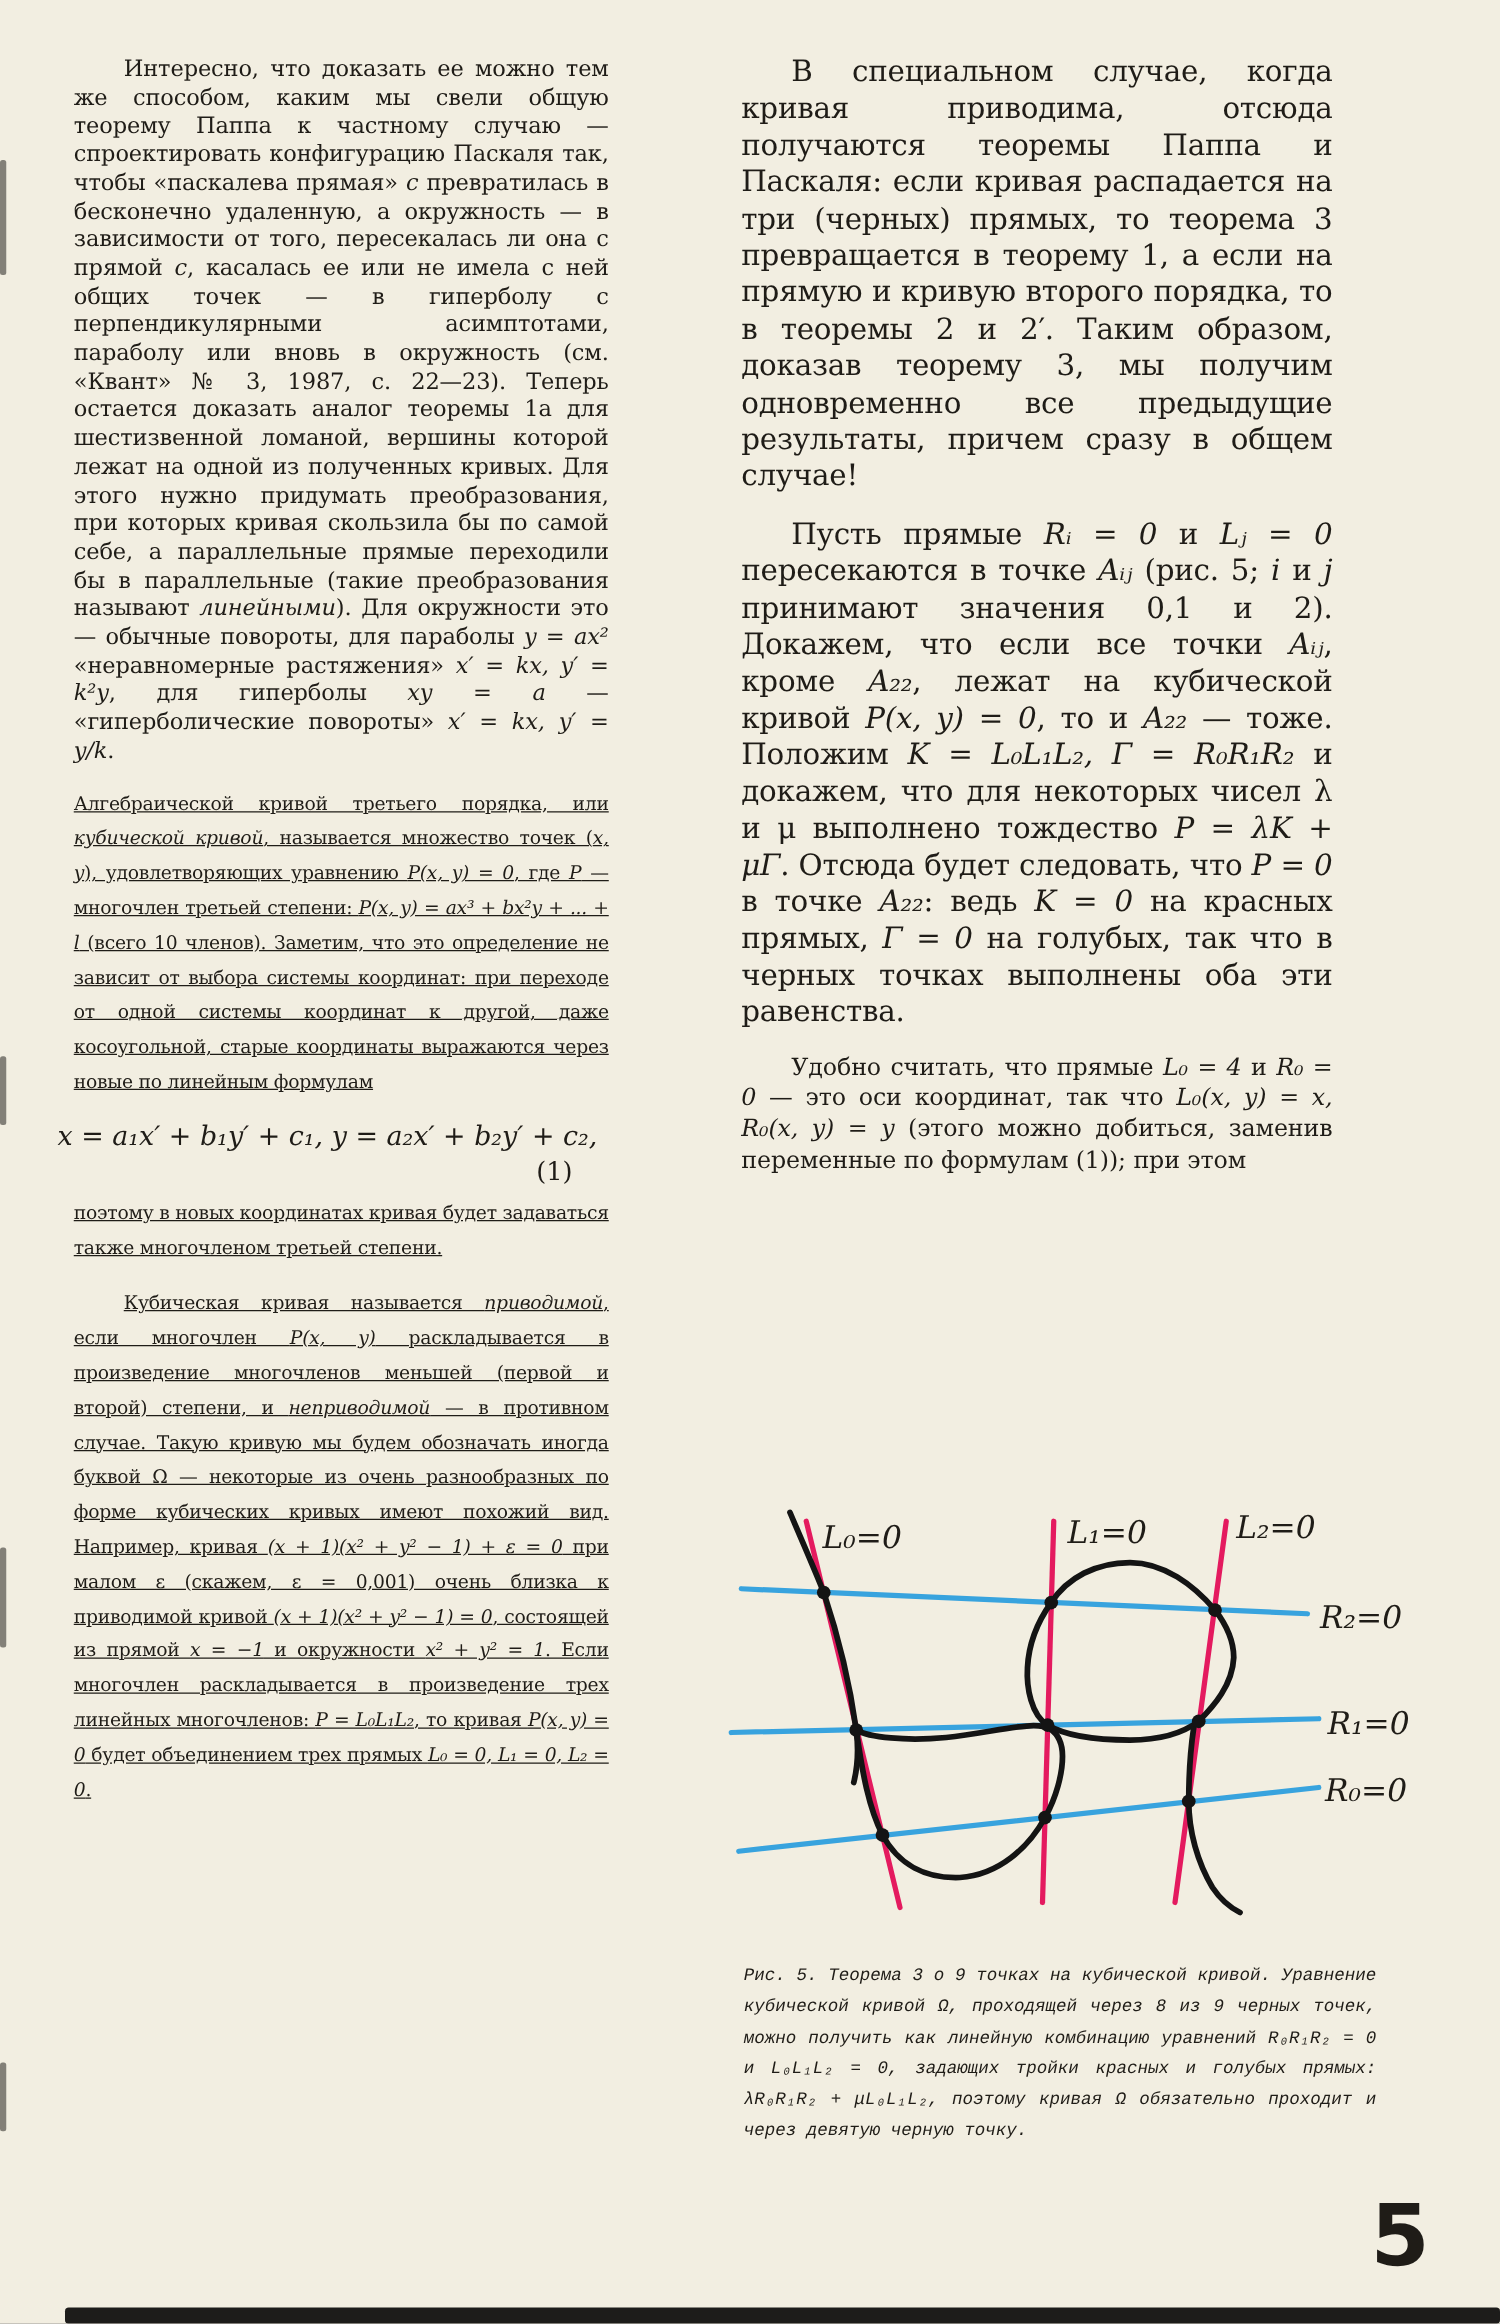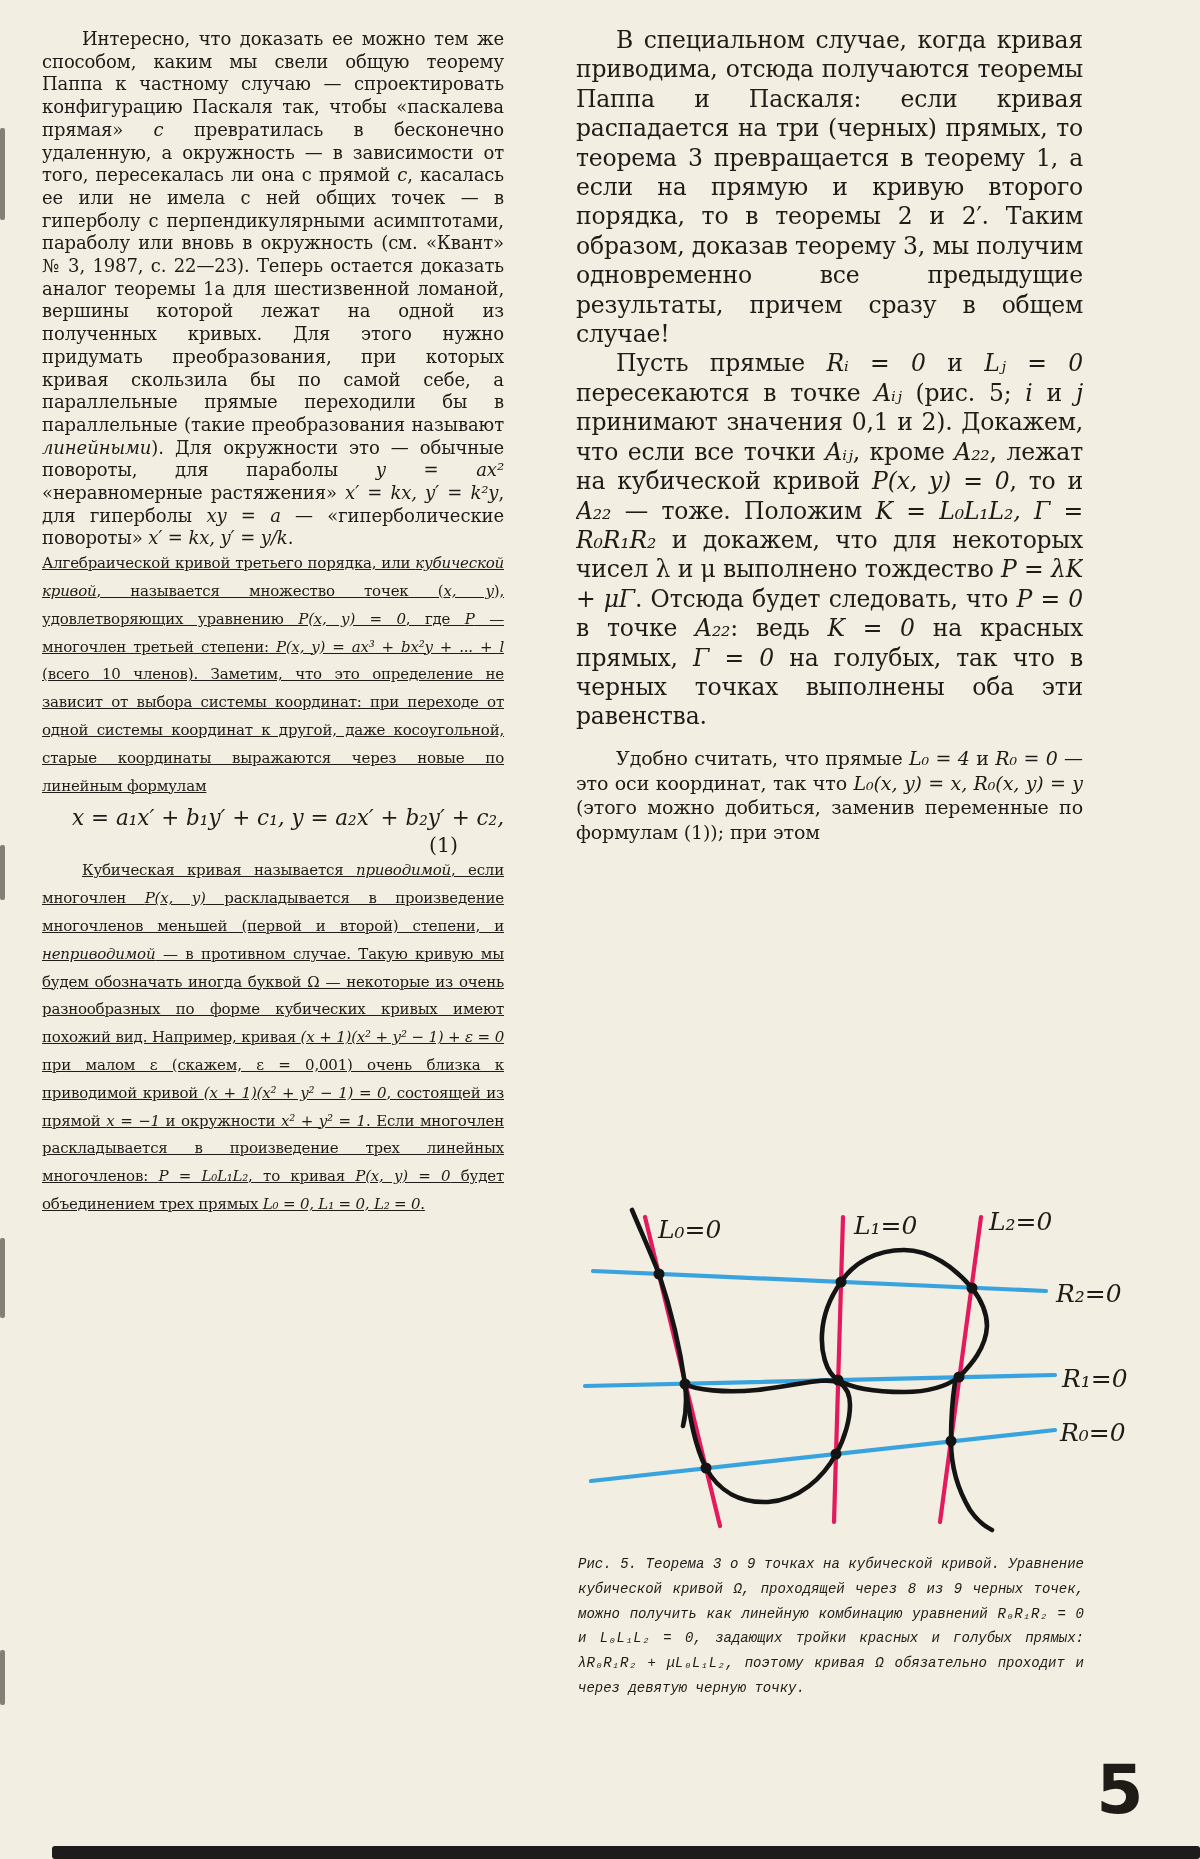--- a/index.html
+++ b/index.html
@@ -2,36 +2,36 @@
 <html lang="ru" style="--paper: #f2eee1; --ink: #1f1c17; --red: #e41a5f; --blue: #38a3de; --curve: #141414;"><head>
 <meta charset="utf-8">
 <style>
   html,body{margin:0;padding:0;background:#888;}
   .page{
     position:relative;width:1200px;height:1859px;overflow:hidden;
     background:var(--paper,#f2eee1);color:var(--ink,#1f1c17);
     font-family:"DejaVu Serif","Liberation Serif",serif;
   }
   .page *{box-sizing:border-box;}
-  p{margin:0;}
+  p{margin:17px;}
   .jus{text-align:justify;}
   .indent{text-indent:40px;}
   .it{font-style:italic;}
 
   
   .col-left{
     position:absolute;left:42px;top:28px;width:462px;height:1806px;overflow:hidden;
   }
   .body-small{font-size:18px;line-height:22.7px;letter-spacing:-0.1px;}
   .section-heading{
     font-size:25px;font-weight:bold;letter-spacing:.4px;
     margin:46px 0 27px 0;text-align:left;
   }
   .body-main-l{font-size:15px;line-height:27.8px;letter-spacing:-0.2px;text-decoration:underline;}
-  .formula-line{font-size:21.5px;font-style:italic;margin-top:5px;text-align:right;padding-left:4px;letter-spacing:0;}
+  .formula-line{font-size:21.5px;font-style:italic;margin-top:5px;text-align:left;padding-left:4px;letter-spacing:0;}
   .formula-number{font-size:20.5px;text-align:right;padding-right:46px;margin-top:3px;}
   .p-gap{margin-top:8px;}
 
   
   .col-right{
     position:absolute;left:576px;top:26px;width:507px;height:1154px;overflow:hidden;
     font-size:23.5px;line-height:29.4px;letter-spacing:-0.2px;
   }
   .theorem-label{letter-spacing:.30em;}
   .theorem-body{font-style:italic;}
@@ -73,20 +73,21 @@
 </head>
 <body>
 
 <div class="page">
 
   <div class="col-left">
     <p class="jus indent body-small"><span>Интересно, что доказать ее можно тем же способом, каким мы свели общую теорему Паппа к частному случаю — спроектировать конфигурацию Паскаля так, чтобы «паскалева прямая» </span><span class="it">c</span><span> превратилась в бесконечно удаленную, а окружность — в зависимости от того, пересекалась ли она с прямой </span><span class="it">c</span><span>, касалась ее или не имела с ней общих точек — в гиперболу с перпендикулярными асимптотами, параболу или вновь в окружность (см. «Квант» № 3, 1987, с. 22—23). Теперь остается доказать аналог теоремы 1а для шестизвенной ломаной, вершины которой лежат на одной из полученных кривых. Для этого нужно придумать преобразования, при которых кривая скользила бы по самой себе, а параллельные прямые переходили бы в параллельные (такие преобразования называют </span><span class="it">линейными</span><span>). Для окружности это — обычные повороты, для параболы </span><span class="it">y = ax²</span><span> «неравномерные растяжения» </span><span class="it">x′ = kx, y′ = k²y</span><span>, для гиперболы </span><span class="it">xy = a</span><span> — «гиперболические повороты» </span><span class="it">x′ = kx, y′ = y/k</span><span>.</span></p>
     <p class="jus body-main-l"><span>Алгебраической кривой третьего порядка, или </span><span class="it">кубической кривой</span><span>, называется множество точек (</span><span class="it">x, y</span><span>), удовлетворяющих уравнению </span><span class="it">P(x, y) = 0</span><span>, где </span><span class="it">P</span><span> — многочлен третьей степени: </span><span class="it">P(x, y) = ax³ + bx²y + ... + l</span><span> (всего 10 членов). Заметим, что это определение не зависит от выбора системы координат: при переходе от одной системы координат к другой, даже косоугольной, старые координаты выражаются через новые по линейным формулам</span></p>
     <div class="formula-line">x = a₁x′ + b₁y′ + c₁,  y = a₂x′ + b₂y′ + c₂,</div>
     <div class="formula-number">(1)</div>
+    <p class="jus body-main-l p-gap"><span>поэтому в новых координатах кривая будет задаваться также многочленом третьей степени.</span></p>
     <p class="jus indent body-main-l"><span>Кубическая кривая называется </span><span class="it">приводимой</span><span>, если многочлен </span><span class="it">P(x, y)</span><span> раскладывается в произведение многочленов меньшей (первой и второй) степени, и </span><span class="it">неприводимой</span><span> — в противном случае. Такую кривую мы будем обозначать иногда буквой Ω — некоторые из очень разнообразных по форме кубических кривых имеют похожий вид. Например, кривая </span><span class="it">(x + 1)(x² + y² − 1) + ε = 0</span><span> при малом ε (скажем, ε = 0,001) очень близка к приводимой кривой </span><span class="it">(x + 1)(x² + y² − 1) = 0</span><span>, состоящей из прямой </span><span class="it">x = −1</span><span> и окружности </span><span class="it">x² + y² = 1</span><span>. Если многочлен раскладывается в произведение трех линейных многочленов: </span><span class="it">P = L₀L₁L₂</span><span>, то кривая </span><span class="it">P(x, y) = 0</span><span> будет объединением трех прямых </span><span class="it">L₀ = 0, L₁ = 0, L₂ = 0</span><span>.</span></p>
   </div>
 
   <div class="col-right">
     <p class="jus indent"><span>В специальном случае, когда кривая приводима, отсюда получаются теоремы Паппа и Паскаля: если кривая распадается на три (черных) прямых, то теорема 3 превращается в теорему 1, а если на прямую и кривую второго порядка, то в теоремы 2 и 2′. Таким образом, доказав теорему 3, мы получим одновременно все предыдущие результаты, причем сразу в общем случае!</span></p>
     <p class="jus indent"><span>Пусть прямые </span><span class="it">Rᵢ = 0</span><span> и </span><span class="it">Lⱼ = 0</span><span> пересекаются в точке </span><span class="it">Aᵢⱼ</span><span> (рис. 5; </span><span class="it">i</span><span> и </span><span class="it">j</span><span> принимают значения 0,1 и 2). Докажем, что если все точки </span><span class="it">Aᵢⱼ</span><span>, кроме </span><span class="it">A₂₂</span><span>, лежат на кубической кривой </span><span class="it">P(x, y) = 0</span><span>, то и </span><span class="it">A₂₂</span><span> — тоже. Положим </span><span class="it">K = L₀L₁L₂, Γ = R₀R₁R₂</span><span> и докажем, что для некоторых чисел λ и μ выполнено тождество </span><span class="it">P = λK + μΓ</span><span>. Отсюда будет следовать, что </span><span class="it">P = 0</span><span> в точке </span><span class="it">A₂₂</span><span>: ведь </span><span class="it">K = 0</span><span> на красных прямых, </span><span class="it">Γ = 0</span><span> на голубых, так что в черных точках выполнены оба эти равенства.</span></p>
     <p class="jus indent small-note"><span>Удобно считать, что прямые </span><span class="it">L₀ = 4</span><span> и </span><span class="it">R₀ = 0</span><span> — это оси координат, так что </span><span class="it">L₀(x, y) = x, R₀(x, y) = y</span><span> (этого можно добиться, заменив переменные по формулам (1)); при этом </span></p>
   </div>
 
   <svg class="figure-svg" viewBox="0 0 640 360" aria-hidden="true">

